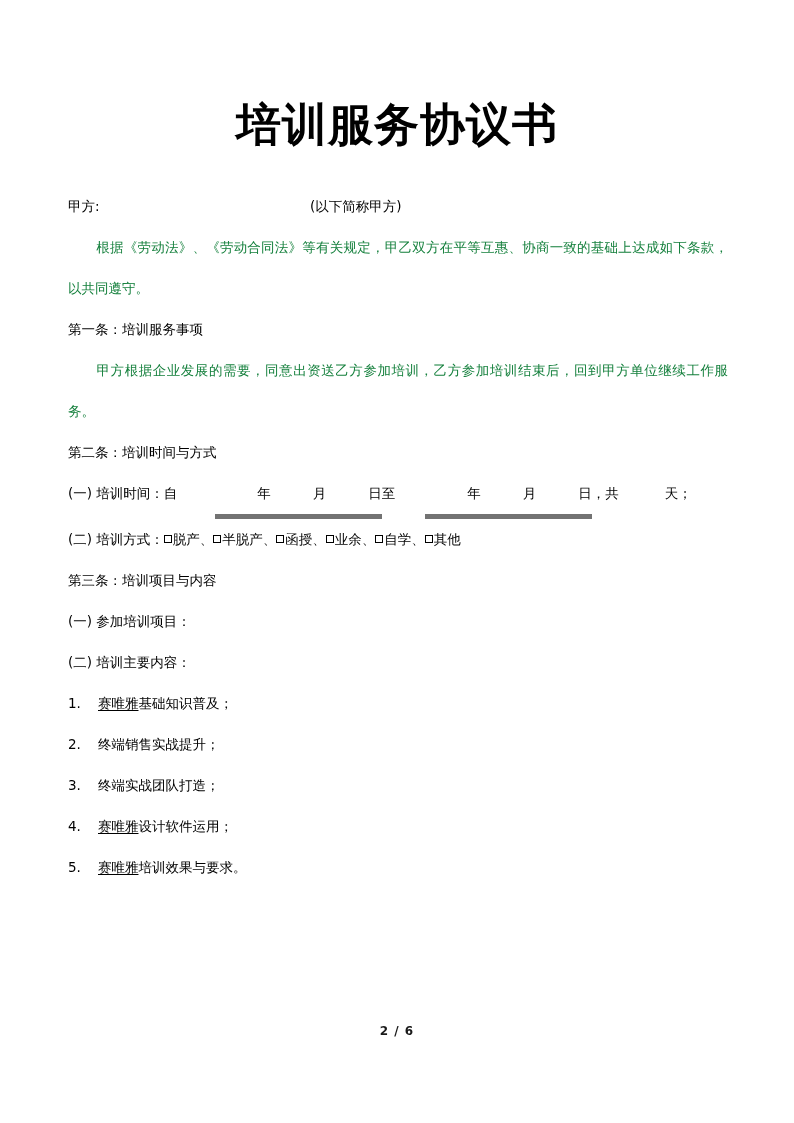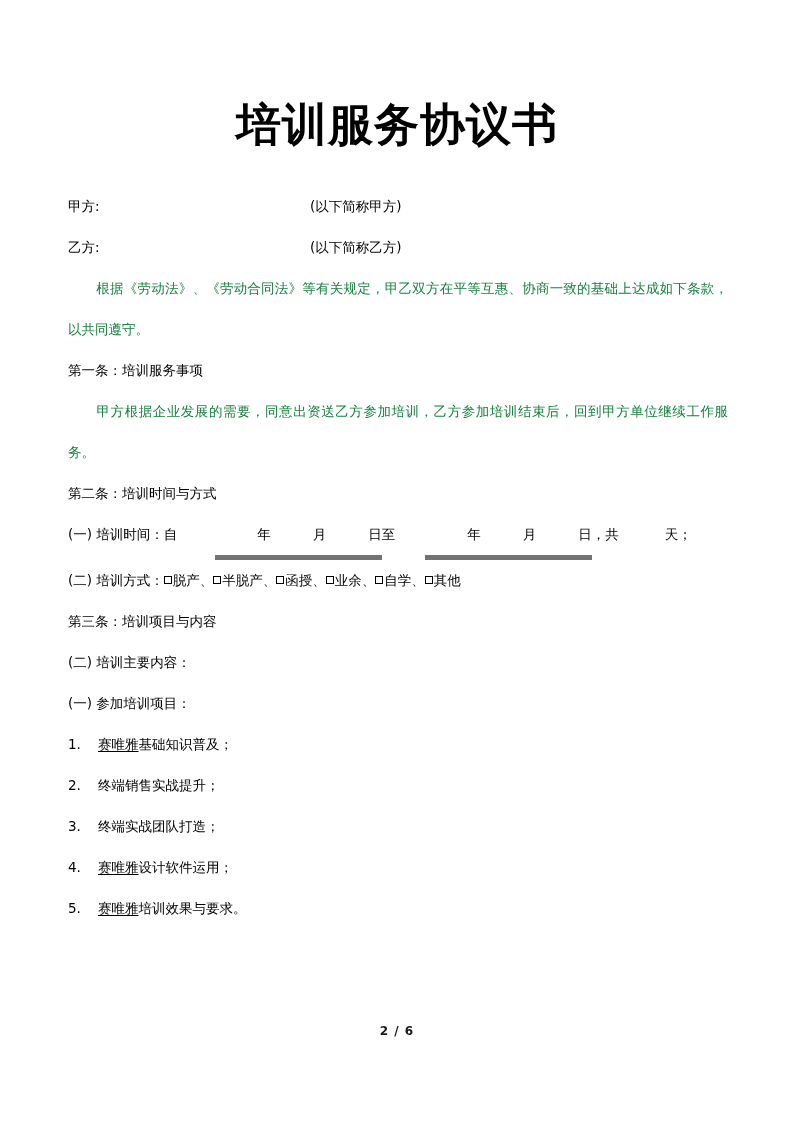--- a/index.html
+++ b/index.html
@@ -145,44 +145,40 @@
 
   <div class="doc-title">培训服务协议书</div>
 
   <div class="body-block">
 
     <div class="two-col">
       <span class="left">甲方:</span>
       <span class="right">(以下简称甲方)</span>
     </div>
 
-    <div class="two-col">
-      <span class="left">乙方:</span>
-      <span class="right">(以下简称乙方)</span>
-    </div>
 
 
     <div class="para"><span class="ind"></span><span>根据《劳动法》、《劳动合同法》等有关规定，甲乙双方在平等互惠、协商一致的基础上达成如下条款，以共同遵守。</span></div>
 
     <div class="clause">第一条：培训服务事项</div>
     <div class="para"><span class="ind"></span><span>甲方根据企业发展的需要，同意出资送乙方参加培训，乙方参加培训结束后，回到甲方单位继续工作服务。</span></div>
 
     <div class="clause">第二条：培训时间与方式</div>
 
     <div class="line">
       <span>(一) 培训时间：自</span><span class="gap-md"></span><span class="datefield"><span class="seg"></span><span>年</span><span class="seg"></span><span>月</span><span class="seg"></span><span>日</span></span><span>至</span><span class="gap-sm"></span><span class="datefield"><span class="seg"></span><span>年</span><span class="seg"></span><span>月</span><span class="seg"></span><span>日</span></span><span>，共</span><span class="gap-lg"></span><span>天；</span>
     </div>
 
     <div class="line">
       <span>(二) 培训方式：</span><span id="methods-holder"><span class="cbx"></span><span>脱产</span><span>、</span><span class="cbx"></span><span>半脱产</span><span>、</span><span class="cbx"></span><span>函授</span><span>、</span><span class="cbx"></span><span>业余</span><span>、</span><span class="cbx"></span><span>自学</span><span>、</span><span class="cbx"></span><span>其他</span></span>
     </div>
 
     <div class="clause">第三条：培训项目与内容</div>
+    <div class="line">(一) 参加培训项目：</div>
     <div class="line">(二) 培训主要内容：</div>
-    <div class="line">(一) 参加培训项目：</div>
 
     <ul class="num-list" id="content-list">
         <li><span class="marker">1.</span><span class="u">赛唯雅</span><span>基础知识普及；</span></li>
         <li><span class="marker">2.</span><span>终端销售实战提升；</span></li>
         <li><span class="marker">3.</span><span>终端实战团队打造；</span></li>
         <li><span class="marker">4.</span><span class="u">赛唯雅</span><span>设计软件运用；</span></li>
         <li><span class="marker">5.</span><span class="u">赛唯雅</span><span>培训效果与要求。</span></li>
       </ul>
 
 

